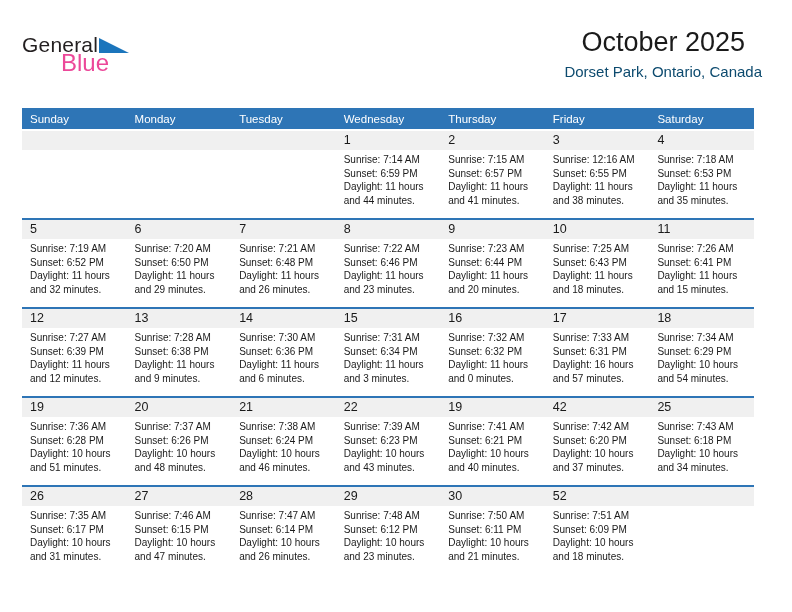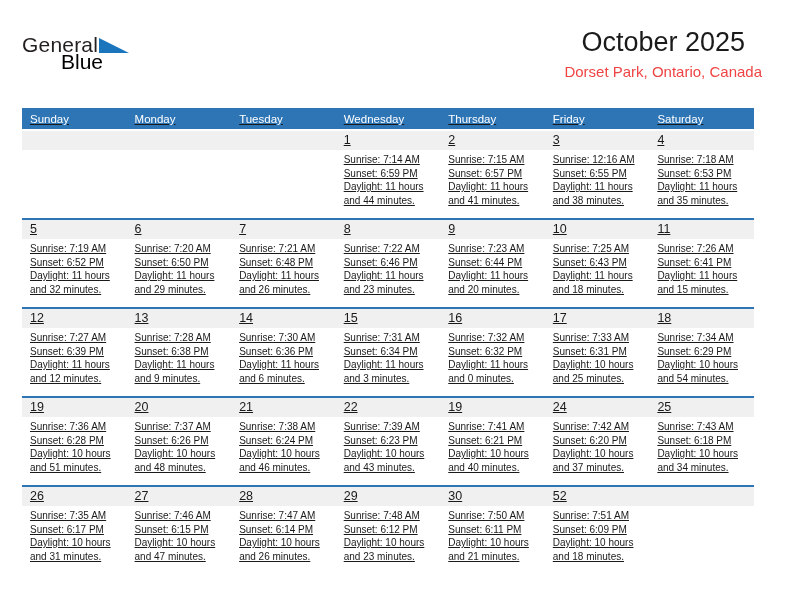--- a/index.html
+++ b/index.html
@@ -4,27 +4,27 @@
 <style>
   * { box-sizing: border-box; margin: 0; padding: 0; }
   html, body { width: 792px; height: 612px; background: #ffffff; font-family: "Liberation Sans", sans-serif; color: #1a1a1a; }
   .page { width: 792px; height: 500px; padding: 26px 30px 0 22px; }
   .top { display: flex; justify-content: space-between; align-items: flex-start; height: 72px; }
   
   .logo { margin-top: 8px; line-height: 1; }
   .logo-row1 { display: flex; align-items: flex-end; }
   .logo-general { font-size: 21px; color: #231f20; letter-spacing: 0.2px; }
   .logo-flag { width: 30px; height: 15px; margin-left: 1px; margin-bottom: 2px; }
-  .logo-blue { font-size: 21px; color: #000000; margin-left: 39px; margin-top: -4px; }
+  .logo-blue { font-size: 24px; color: #ec4899; margin-left: 39px; margin-top: -4px; }
   
   .titles { text-align: center; }
   .title { font-size: 27px; color: #1a1a1a; line-height: 1.2; }
-  .subtitle { font-size: 15px; color: #ef4444; margin-top: 5px; }
+  .subtitle { font-size: 15px; color: #0c4a6e; margin-top: 5px; }
   
-  table.cal { width: 732px; border-collapse: collapse; table-layout: fixed; margin-top: 10px; text-decoration: underline; }
+  table.cal { width: 732px; border-collapse: collapse; table-layout: fixed; margin-top: 10px; }
   table.cal thead th {
     background: #2e75b6; color: #ffffff; font-weight: 400; font-size: 11.5px;
     text-align: left; padding: 5px 0 4px 8px; border-bottom: 2px solid #ffffff;
   }
   table.cal tbody td { vertical-align: top; height: 89px; }
   table.cal tbody tr.bordered td { border-top: 2px solid #2e75b6; }
   .band { background: #f0f0f0; font-size: 12.5px; color: #1a1a1a; padding: 2px 0 2px 8px; min-height: 19px; }
   .details { padding: 3px 6px 0 8px; font-size: 10px; line-height: 13.5px; color: #1a1a1a; }
 </style>
 </head>
@@ -215,21 +215,21 @@
             <div>Sunrise: 7:32 AM</div>
             <div>Sunset: 6:32 PM</div>
             <div>Daylight: 11 hours and 0 minutes.</div>
           </div>
         </td>
         <td class="cell">
           <div class="band">17</div>
           <div class="details">
             <div>Sunrise: 7:33 AM</div>
             <div>Sunset: 6:31 PM</div>
-            <div>Daylight: 10 hours and 25 minutes.</div>
+            <div>Daylight: 16 hours and 57 minutes.</div>
           </div>
         </td>
         <td class="cell">
           <div class="band">18</div>
           <div class="details">
             <div>Sunrise: 7:34 AM</div>
             <div>Sunset: 6:29 PM</div>
             <div>Daylight: 10 hours and 54 minutes.</div>
           </div>
         </td>
@@ -269,21 +269,21 @@
         </td>
         <td class="cell">
           <div class="band">19</div>
           <div class="details">
             <div>Sunrise: 7:41 AM</div>
             <div>Sunset: 6:21 PM</div>
             <div>Daylight: 10 hours and 40 minutes.</div>
           </div>
         </td>
         <td class="cell">
-          <div class="band">24</div>
+          <div class="band">42</div>
           <div class="details">
             <div>Sunrise: 7:42 AM</div>
             <div>Sunset: 6:20 PM</div>
             <div>Daylight: 10 hours and 37 minutes.</div>
           </div>
         </td>
         <td class="cell">
           <div class="band">25</div>
           <div class="details">
             <div>Sunrise: 7:43 AM</div>

